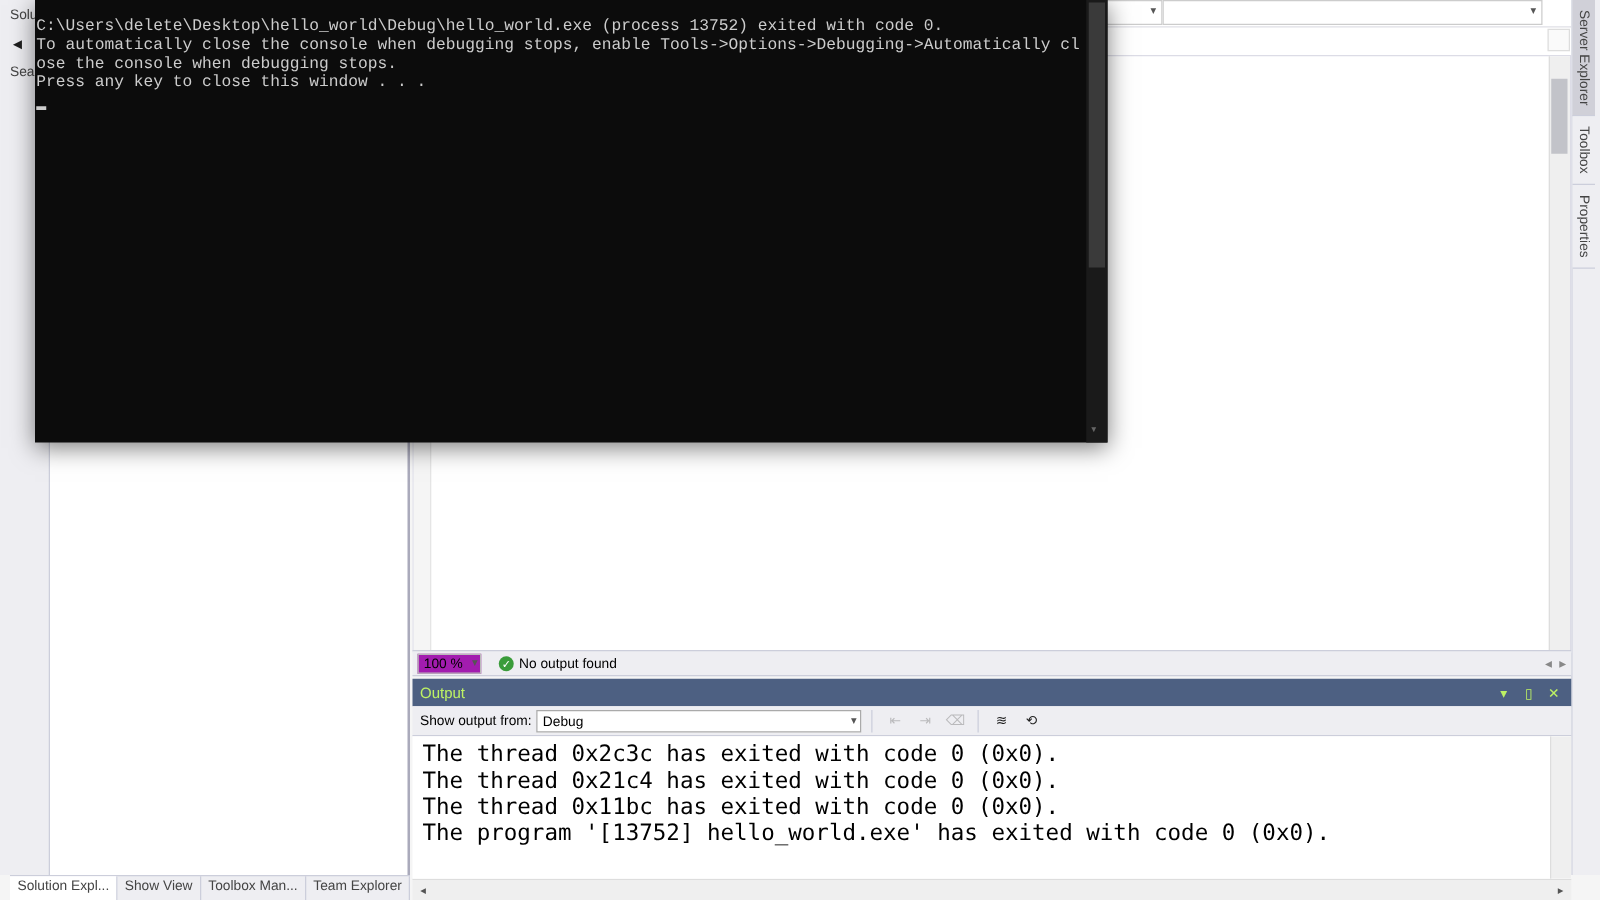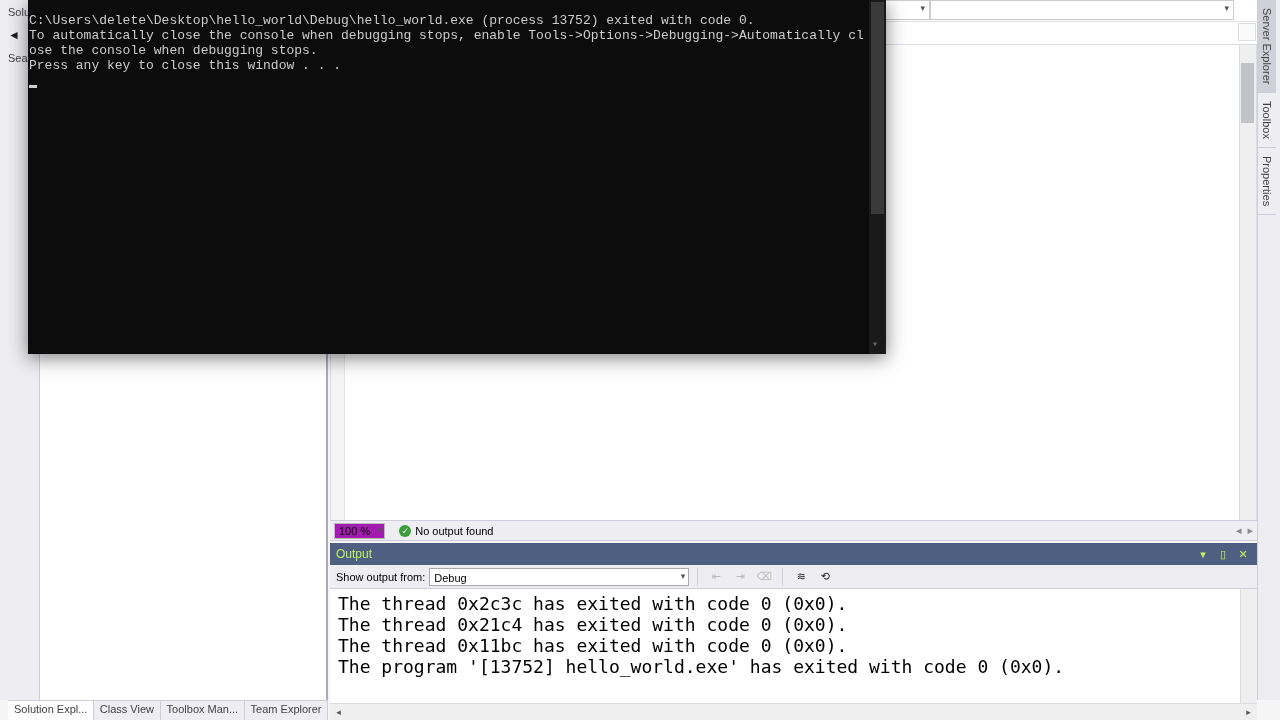--- a/index.html
+++ b/index.html
@@ -81,21 +81,21 @@
 <div class="solution-area"></div>
 
 <div class="left-panel">
   <div class="solu-label">Solu</div>
   <div class="icon-btn" style="margin-top:24px;">◄</div>
   <div class="search-strip">Sea</div>
 </div>
 
 <div class="bottom-tabs">
   <div class="tab active">Solution Expl...</div>
-  <div class="tab">Class View</div>
+  <div class="tab">Show View</div>
   <div class="tab">Toolbox Man...</div>
   <div class="tab">Team Explorer</div>
 </div>
 
 <div class="right-tools">
   <div class="vert-tab">Server Explorer</div>
   <div class="vert-tab">Toolbox</div>
   <div class="vert-tab">Properties</div>
 </div>
 

